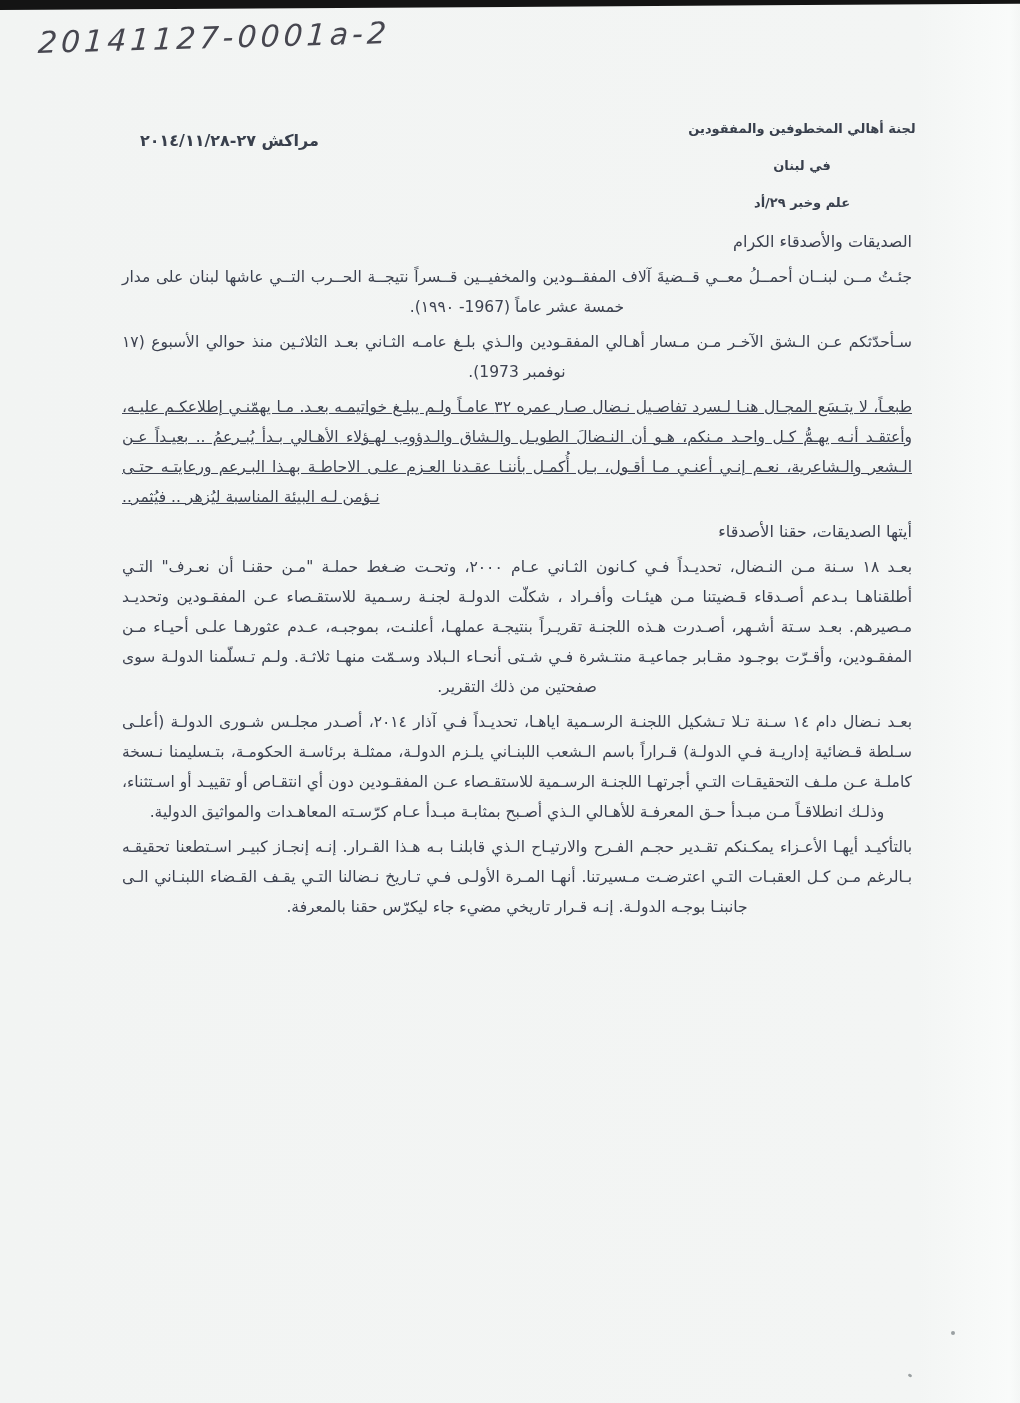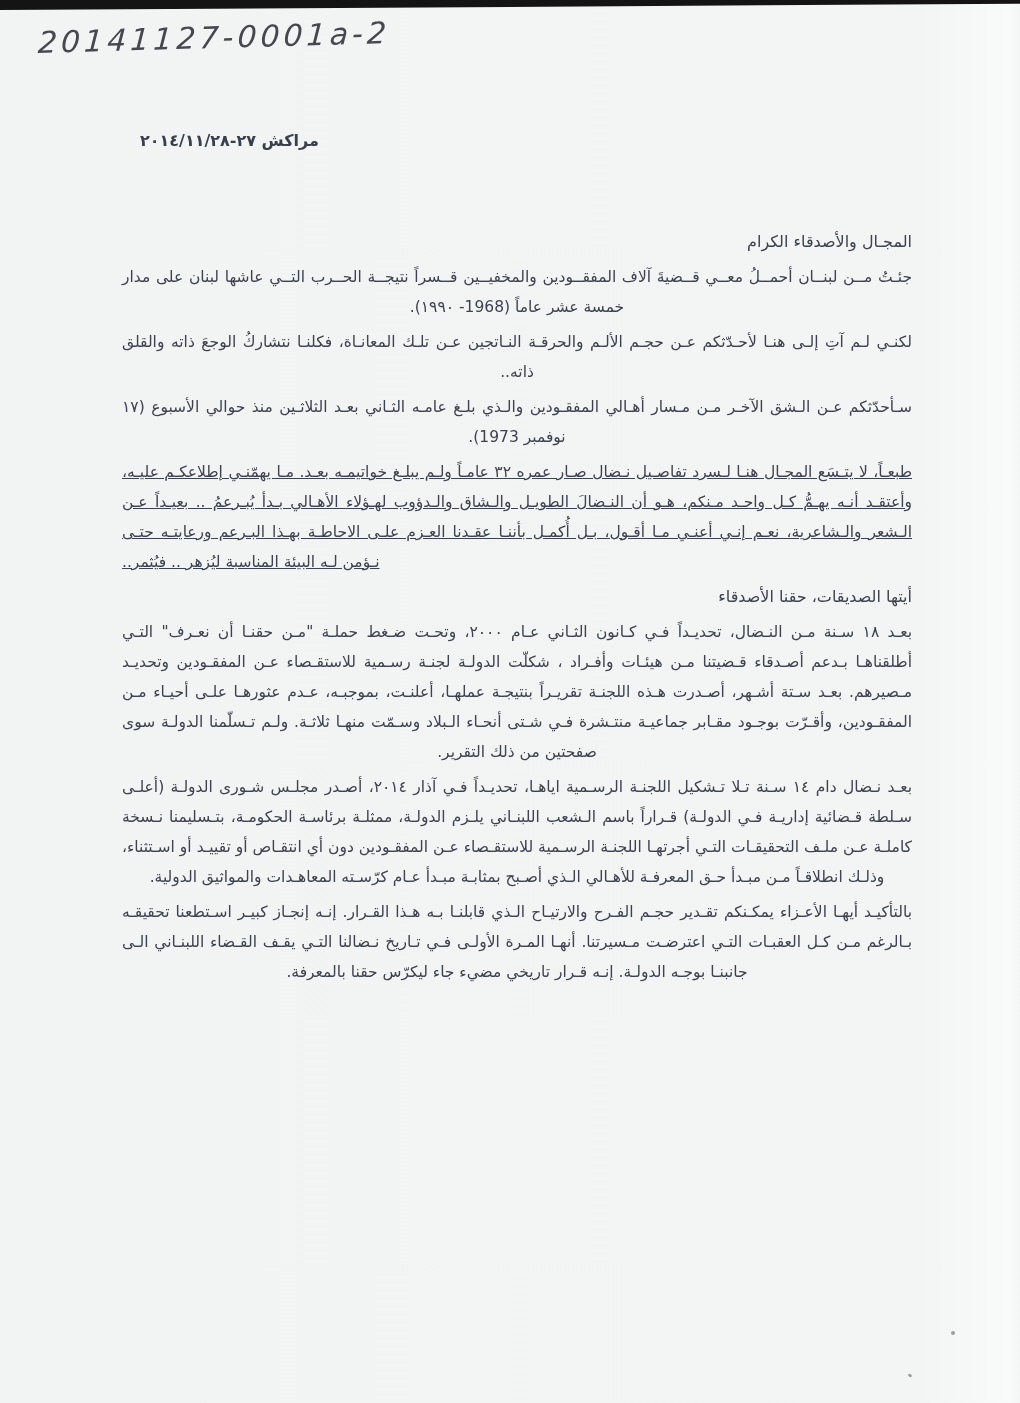--- a/index.html
+++ b/index.html
@@ -55,27 +55,31 @@
 </style>
 </head>
 <body>
 
 <div class="page">
 
   <div class="scan-edge"></div>
 
   <div class="handwritten">20141127-0001a-2</div>
 
+  <div class="org-block" lang="ar">
+    <div class="org-line">لجنة أهالي المخطوفين والمفقودين</div>
+    <div class="org-line">في لبنان</div>
+    <div class="org-line">علم وخبر ٢٩/أد</div>
+  </div>
 
   <div class="dateline" lang="ar">مراكش ٢٧-٢٠١٤/١١/٢٨</div>
 
   <div class="letter-body" lang="ar">
-    <p class="salutation">المجـال والأصدقاء الكرام</p>
-    <p class="para">جئـتُ مــن لبنــان أحمــلُ معــي قــضيةَ آلاف المفقــودين والمخفيــين قــسراً نتيجــة الحــرب التــي عاشها لبنان على مدار خمسة عشر عاماً (1968- ١٩٩٠).</p>
-    <p class="para">لكنـي لـم آتِ إلـى هنـا لأحـدّثكم عـن حجـم الألـم والحرقـة النـاتجين عـن تلـك المعانـاة، فكلنـا نتشاركُ الوجعَ ذاته والقلق ذاته..</p>
+    <p class="salutation">الصديقات والأصدقاء الكرام</p>
+    <p class="para">جئـتُ مــن لبنــان أحمــلُ معــي قــضيةَ آلاف المفقــودين والمخفيــين قــسراً نتيجــة الحــرب التــي عاشها لبنان على مدار خمسة عشر عاماً (1967- ١٩٩٠).</p>
     <p class="para">سـأحدّثكم عـن الـشق الآخـر مـن مـسار أهـالي المفقـودين والـذي بلـغ عامـه الثـاني بعـد الثلاثـين منذ حوالي الأسبوع (١٧ نوفمبر 1973).</p>
     <p class="para last-left">طبعـاً، لا يتـسَع المجـال هنـا لـسرد تفاصـيل نـضال صـار عمره ٣٢ عامـاً ولـم يبلـغ خواتيمـه بعـد. مـا يهمّنـي إطلاعكـم عليـه، وأعتقـد أنـه يهـمُّ كـل واحـد مـنكم، هـو أن النـضالَ الطويـل والـشاق والـدؤوب لهـؤلاء الأهـالي بـدأ يُبـرعمُ .. بعيـداً عـن الـشعر والـشاعرية، نعـم إنـي أعنـي مـا أقـول، بـل أُكمـل بأننـا عقـدنا العـزم علـى الاحاطـة بهـذا البـرعم ورعايتـه حتـى نـؤمن لـه البيئة المناسبة ليُزهر .. فيُثمر..</p>
     <p class="salutation">أيتها الصديقات، حقنا الأصدقاء</p>
     <p class="para">بعـد ١٨ سـنة مـن النـضال، تحديـداً فـي كـانون الثـاني عـام ٢٠٠٠، وتحـت ضـغط حملـة "مـن حقنـا أن نعـرف" التـي أطلقناهـا بـدعم أصـدقاء قـضيتنا مـن هيئـات وأفـراد ، شكلّت الدولـة لجنـة رسـمية للاستقـصاء عـن المفقـودين وتحديـد مـصيرهم. بعـد سـتة أشـهر، أصـدرت هـذه اللجنـة تقريـراً بنتيجـة عملهـا، أعلنـت، بموجبـه، عـدم عثورهـا علـى أحيـاء مـن المفقـودين، وأقـرّت بوجـود مقـابر جماعيـة منتـشرة فـي شـتى أنحـاء الـبلاد وسـمّت منهـا ثلاثـة. ولـم تـسلّمنا الدولـة سوى صفحتين من ذلك التقرير.</p>
     <p class="para">بعـد نـضال دام ١٤ سـنة تـلا تـشكيل اللجنـة الرسـمية اياهـا، تحديـداً فـي آذار ٢٠١٤، أصـدر مجلـس شـورى الدولـة (أعلـى سـلطة قـضائية إداريـة فـي الدولـة) قـراراً باسم الـشعب اللبنـاني يلـزم الدولـة، ممثلـة برئاسـة الحكومـة، بتـسليمنا نـسخة كاملـة عـن ملـف التحقيقـات التـي أجرتهـا اللجنـة الرسـمية للاستقـصاء عـن المفقـودين دون أي انتقـاص أو تقييـد أو اسـتثناء، وذلـك انطلاقـاً مـن مبـدأ حـق المعرفـة للأهـالي الـذي أصـبح بمثابـة مبـدأ عـام كرّسـته المعاهـدات والمواثيق الدولية.</p>
     <p class="para">بالتأكيـد أيهـا الأعـزاء يمكـنكم تقـدير حجـم الفـرح والارتيـاح الـذي قابلنـا بـه هـذا القـرار. إنـه إنجـاز كبيـر اسـتطعنا تحقيقـه بـالرغم مـن كـل العقبـات التـي اعترضـت مـسيرتنا. أنهـا المـرة الأولـى فـي تـاريخ نـضالنا التـي يقـف القـضاء اللبنـاني الـى جانبنـا بوجـه الدولـة. إنـه قـرار تاريخي مضيء جاء ليكرّس حقنا بالمعرفة.</p>
   </div>
 
   <div class="speck s1"></div>
   <div class="speck s2"></div>

